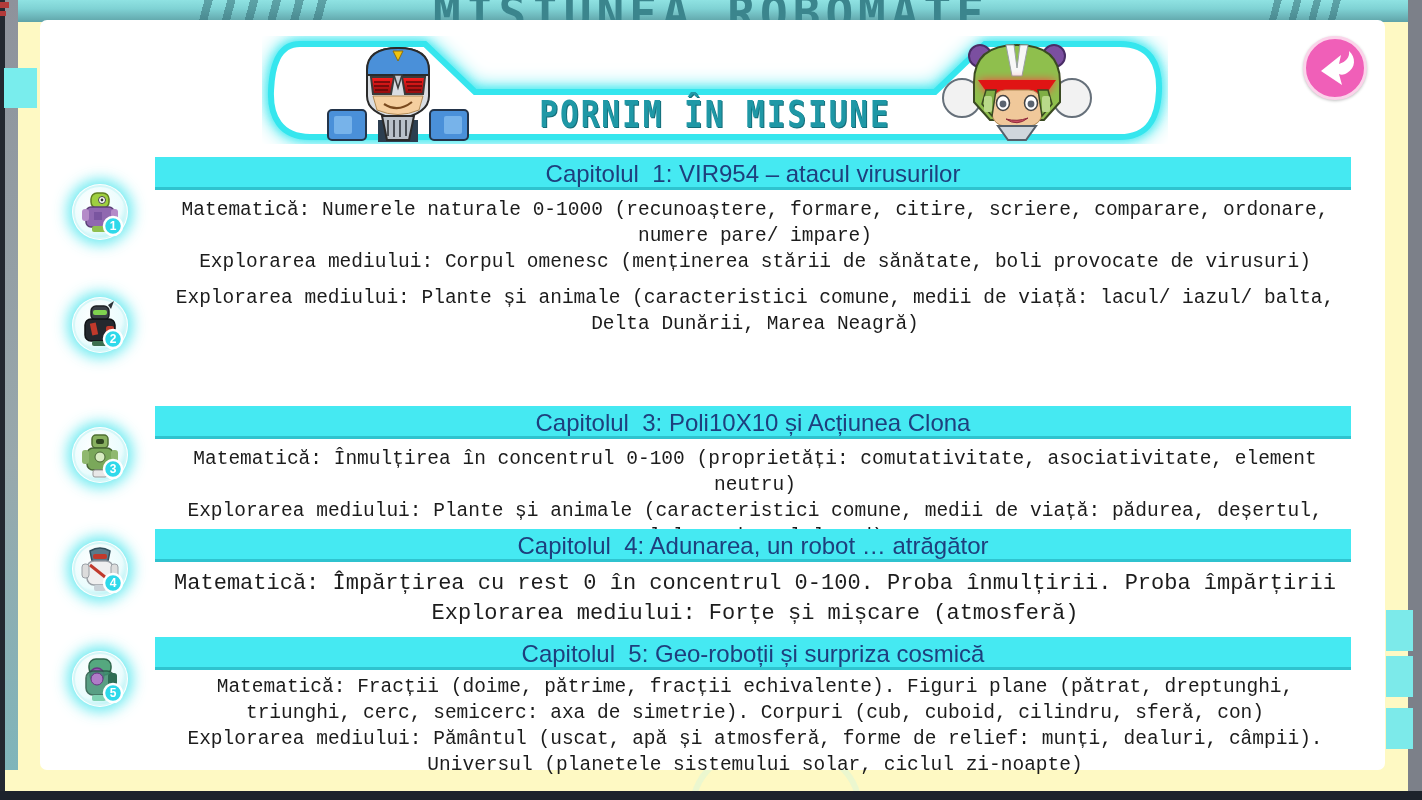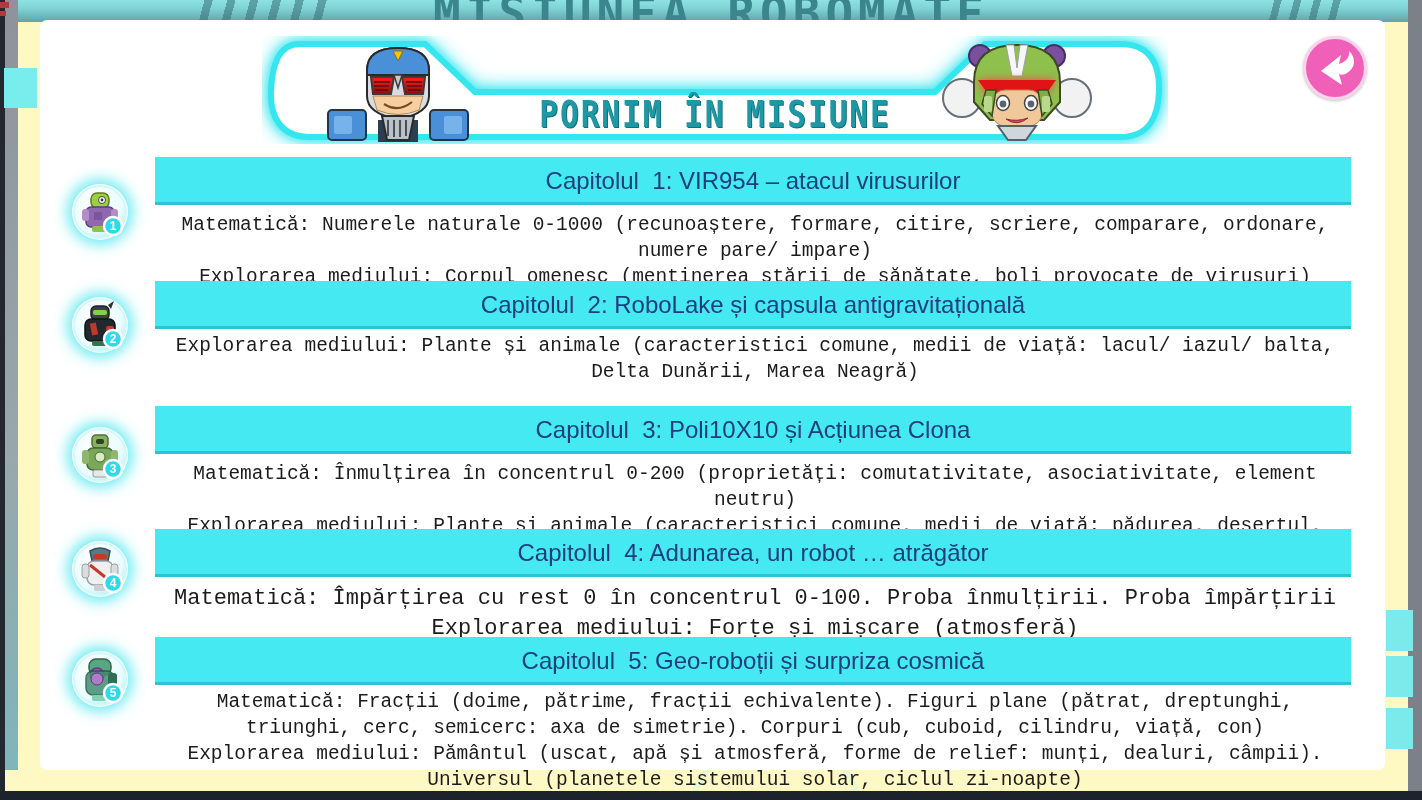--- a/index.html
+++ b/index.html
@@ -46,21 +46,21 @@
   .robot-right{left:942px;top:40px;}
 
   
   .back-btn{position:absolute;left:1303px;top:36px;width:64px;height:64px;border-radius:50%;
     background:#f05fb8;border:3px solid #fbd3ea;box-shadow:0 1px 3px rgba(0,0,0,.25);
     z-index:9;cursor:pointer;display:flex;align-items:center;justify-content:center;padding:0;}
 
   
   .chapter{position:absolute;left:0;width:1422px;z-index:6;}
   .ch1{top:157px;}.ch2{top:281px;}.ch3{top:406px;}.ch4{top:529px;}.ch5{top:637px;}
-  .ch-bar{margin-left:155px;width:1196px;height:48px;background:#45e9f2;
+  .ch-bar{margin-left:155px;width:1196px;height:33px;background:#45e9f2;
     box-shadow:inset 0 -3px 0 #2fc3cf;display:flex;align-items:center;justify-content:center;}
   .ch-bar h2{margin:0;font-size:24px;font-weight:normal;color:#1e3f7d;white-space:pre;}
   .ch-lines{margin:7px 0 0 160px;width:1190px;text-align:center;}
   .ch-line{margin:0;font-size:19.5px;line-height:26px;color:#1c1c1c;font-family:Liberation Mono, monospace;}
   .ch4 .ch-line{font-size:22px;line-height:30px;}
   .ch2 .ch-lines,.ch5 .ch-lines{margin-top:4px;}
   .ch-icon{position:absolute;left:72px;width:56px;height:56px;border-radius:50%;
     box-shadow:0 0 14px 5px rgba(86,232,238,.85);background:transparent;border:none;padding:0;cursor:pointer;}
   .ch1 .ch-icon{top:27px;}.ch2 .ch-icon{top:16px;}.ch3 .ch-icon{top:21px;}
   .ch4 .ch-icon{top:12px;}.ch5 .ch-icon{top:14px;}
@@ -209,23 +209,20 @@
         <rect x="21" y="13" width="14" height="5" rx="2" fill="#7fd24f"></rect>
         <path d="M36 8 L42 4 L39 12 Z" fill="#2c3237"></path>
         <rect x="13" y="22" width="30" height="22" rx="6" fill="#23282e" stroke="#0f1215" stroke-width="1.5"></rect>
         <rect x="19" y="26" width="6" height="12" fill="#c0392b" transform="rotate(-12 22 32)"></rect>
         <rect x="34" y="29" width="8" height="8" rx="2" fill="#c0392b"></rect>
         <rect x="20" y="44" width="16" height="5" rx="2" fill="#3a6f4f"></rect>
         <circle cx="41" cy="42" r="9" fill="#2fd9ea" stroke="#ffffff" stroke-width="2.5"></circle>
         <text x="41" y="46" text-anchor="middle" font-size="12" font-weight="bold" fill="#ffffff" font-family="Liberation Sans, sans-serif">2</text>
       </svg>
     </button>
-    <div class="ch-bar">
-      <h2>Capitolul  2: RoboLake și capsula antigravitațională</h2>
-    </div>
     <div class="ch-lines">
       <p class="ch-line">Explorarea mediului: Plante și animale (caracteristici comune, medii de viață: lacul/ iazul/ balta, Delta Dunării, Marea Neagră)</p>
     </div>
   </section>
 
   <section class="chapter ch3">
     <button class="ch-icon">
       <svg width="56" height="56" viewBox="0 0 56 56">
         <circle cx="28" cy="28" r="26" fill="url(#bubbleG)" stroke="#d4f7f8" stroke-width="2"></circle>
         <rect x="20" y="8" width="16" height="13" rx="4" fill="#88b060" stroke="#4f6f33" stroke-width="1.5"></rect>
@@ -236,21 +233,21 @@
         <rect x="39" y="23" width="7" height="14" rx="3" fill="#8fb86f"></rect>
         <rect x="21" y="43" width="14" height="7" rx="2" fill="#e8e8e8" stroke="#999"></rect>
         <circle cx="41" cy="42" r="9" fill="#2fd9ea" stroke="#ffffff" stroke-width="2.5"></circle>
         <text x="41" y="46" text-anchor="middle" font-size="12" font-weight="bold" fill="#ffffff" font-family="Liberation Sans, sans-serif">3</text>
       </svg>
     </button>
     <div class="ch-bar">
       <h2>Capitolul  3: Poli10X10 și Acțiunea Clona</h2>
     </div>
     <div class="ch-lines">
-      <p class="ch-line">Matematică: Înmulțirea în concentrul 0-200 (proprietăți: comutativitate, asociativitate, element neutru)</p>
+      <p class="ch-line">Matematică: Înmulțirea în concentrul 0-100 (proprietăți: comutativitate, asociativitate, element neutru)</p>
       <p class="ch-line">Explorarea mediului: Plante și animale (caracteristici comune, medii de viață: pădurea, deșertul, Polul Nord, Polul Sud)</p>
     </div>
   </section>
 
   <section class="chapter ch4">
     <button class="ch-icon">
       <svg width="56" height="56" viewBox="0 0 56 56">
         <circle cx="28" cy="28" r="26" fill="url(#bubbleG)" stroke="#d4f7f8" stroke-width="2"></circle>
         <path d="M18 10 Q28 4 38 10 L36 20 L20 20 Z" fill="#5a7a8a" stroke="#33505e" stroke-width="1.5"></path>
         <rect x="21" y="13" width="14" height="5" rx="2" fill="#c0392b"></rect>
@@ -283,18 +280,18 @@
         <rect x="36" y="22" width="9" height="16" rx="3" fill="#2e6e55"></rect>
         <rect x="20" y="44" width="14" height="6" rx="2" fill="#7fd2b2"></rect>
         <circle cx="41" cy="42" r="9" fill="#2fd9ea" stroke="#ffffff" stroke-width="2.5"></circle>
         <text x="41" y="46" text-anchor="middle" font-size="12" font-weight="bold" fill="#ffffff" font-family="Liberation Sans, sans-serif">5</text>
       </svg>
     </button>
     <div class="ch-bar">
       <h2>Capitolul  5: Geo-roboții și surpriza cosmică</h2>
     </div>
     <div class="ch-lines">
-      <p class="ch-line">Matematică: Fracții (doime, pătrime, fracții echivalente). Figuri plane (pătrat, dreptunghi, triunghi, cerc, semicerc: axa de simetrie). Corpuri (cub, cuboid, cilindru, viață, con)</p>
+      <p class="ch-line">Matematică: Fracții (doime, pătrime, fracții echivalente). Figuri plane (pătrat, dreptunghi, triunghi, cerc, semicerc: axa de simetrie). Corpuri (cub, cuboid, cilindru, sferă, con)</p>
       <p class="ch-line">Explorarea mediului: Pământul (uscat, apă și atmosferă, forme de relief: munți, dealuri, câmpii). Universul (planetele sistemului solar, ciclul zi-noapte)</p>
     </div>
   </section>
 
 </div>
 
 </body></html>

